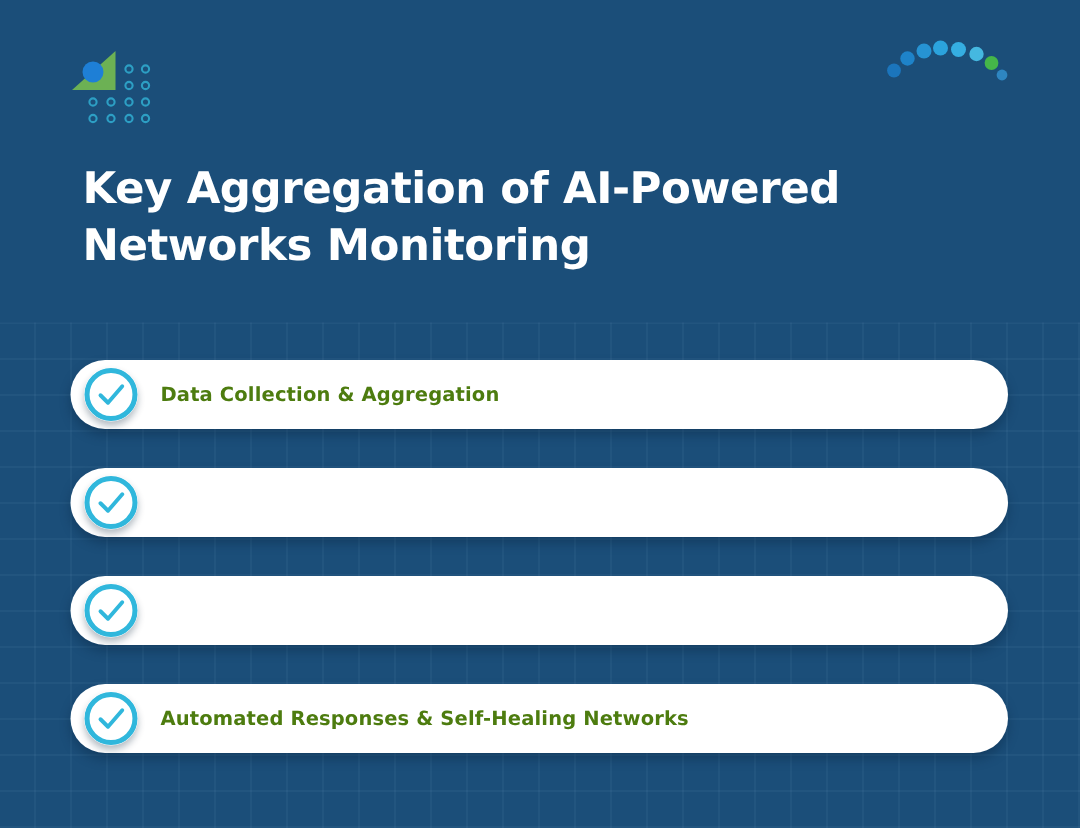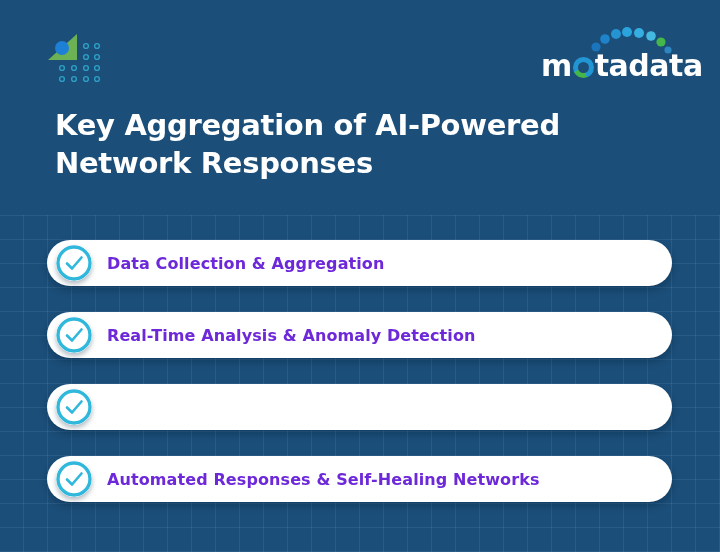--- a/index.html
+++ b/index.html
@@ -99,22 +99,22 @@
   }
   .pill:last-child { margin-bottom: 0; align-items: center; }
   .check-badge {
     width: 36px; height: 36px;
     flex: 0 0 36px;
     border-radius: 50%;
     box-shadow: 0 3px 5px rgba(6, 32, 56, 0.30);
   }
   .pill-label {
     margin-left: 15px;
-    color: #6d28d9;
-    font-size: 16px;
+    color: #4d7c0f;
+    font-size: 13px;
     font-weight: bold;
     letter-spacing: 0.1px;
     white-space: nowrap;
   }
 </style>
 </head>
 <body>
 
 <div class="canvas">
 
@@ -143,44 +143,42 @@
     <svg class="wordmark-dots" viewBox="0 0 170 62" xmlns="http://www.w3.org/2000/svg">
       <circle cx="63" cy="21" r="4.6" fill="#1B75BC"></circle>
       <circle cx="72" cy="13" r="4.8" fill="#1E83C9"></circle>
       <circle cx="83" cy="8" r="5.0" fill="#2693D3"></circle>
       <circle cx="94" cy="6" r="5.0" fill="#2BA3DD"></circle>
       <circle cx="106" cy="7" r="5.0" fill="#35AEE2"></circle>
       <circle cx="118" cy="10" r="4.8" fill="#45B8E0"></circle>
       <circle cx="128" cy="16" r="4.6" fill="#45B649"></circle>
       <circle cx="135" cy="24" r="3.6" fill="#2E86C1"></circle>
     </svg>
-    <div class="wordmark-text"><span>m</span><span class="o-ring"></span><span>tadata</span></div>
   </div>
 
   <div class="page-title">
     <div>Key Aggregation of AI-Powered</div>
-    <div>Network Responses</div>
+    <div>Networks Monitoring</div>
   </div>
 
   <div class="pill-list">
 
     <div class="pill">
       <svg class="check-badge" viewBox="0 0 36 36" xmlns="http://www.w3.org/2000/svg">
         <circle cx="18" cy="18" r="16" fill="#ffffff" stroke="#30B7DC" stroke-width="3.4"></circle>
         <path d="M11 18.5 L16 23.5 L25.5 12.5" fill="none" stroke="#30B7DC" stroke-width="2.6" stroke-linecap="round" stroke-linejoin="round"></path>
       </svg>
       <span class="pill-label">Data Collection &amp; Aggregation</span>
     </div>
 
     <div class="pill">
       <svg class="check-badge" viewBox="0 0 36 36" xmlns="http://www.w3.org/2000/svg">
         <circle cx="18" cy="18" r="16" fill="#ffffff" stroke="#30B7DC" stroke-width="3.4"></circle>
         <path d="M11 18.5 L16 23.5 L25.5 12.5" fill="none" stroke="#30B7DC" stroke-width="2.6" stroke-linecap="round" stroke-linejoin="round"></path>
       </svg>
-      <span class="pill-label">Real-Time Analysis &amp; Anomaly Detection</span>
     </div>
 
     <div class="pill">
       <svg class="check-badge" viewBox="0 0 36 36" xmlns="http://www.w3.org/2000/svg">
         <circle cx="18" cy="18" r="16" fill="#ffffff" stroke="#30B7DC" stroke-width="3.4"></circle>
         <path d="M11 18.5 L16 23.5 L25.5 12.5" fill="none" stroke="#30B7DC" stroke-width="2.6" stroke-linecap="round" stroke-linejoin="round"></path>
       </svg>
     </div>
 
     <div class="pill">

